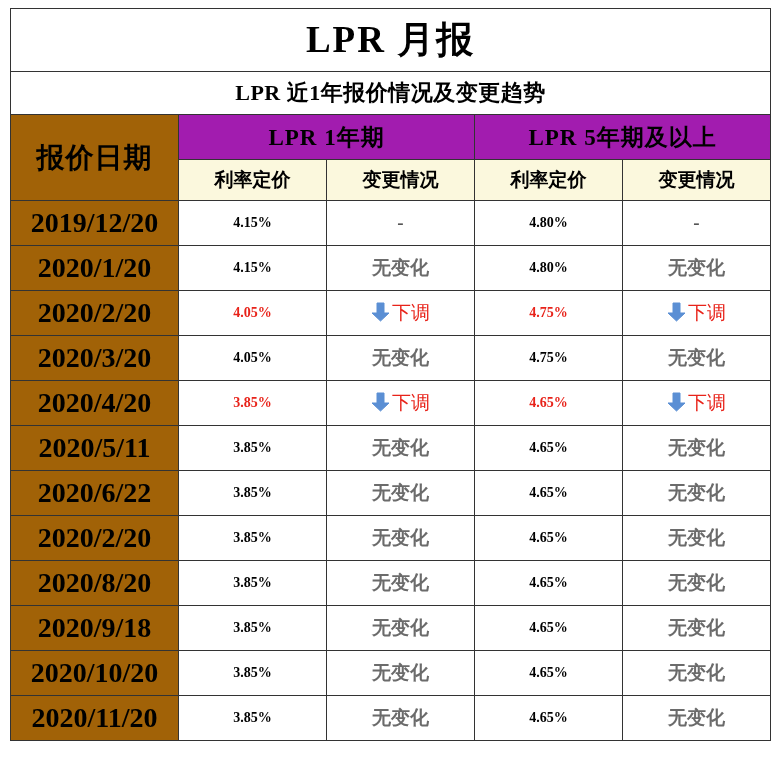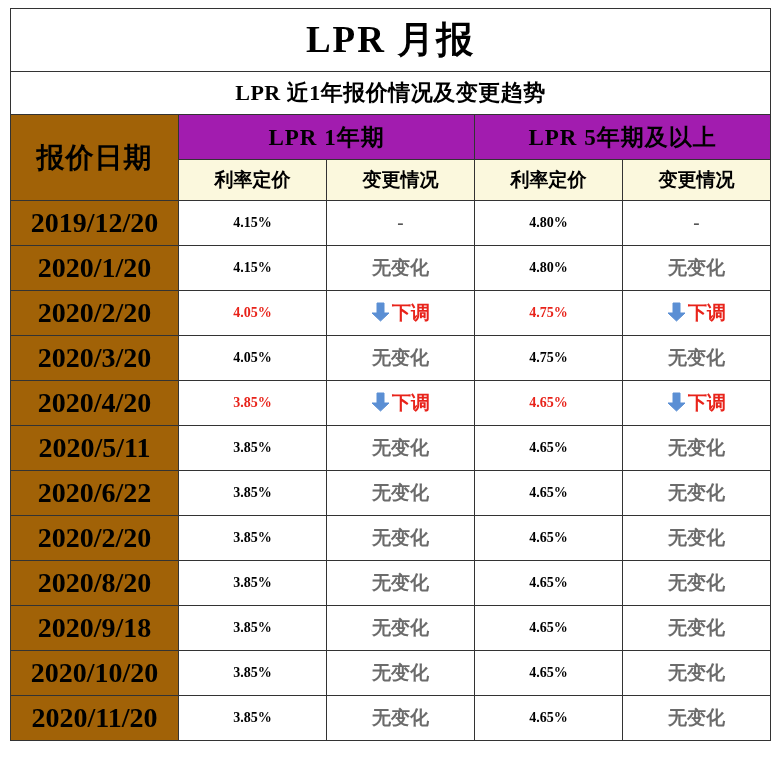--- a/index.html
+++ b/index.html
@@ -75,21 +75,21 @@
   }
   .chg {
     background: #ffffff;
     font-size: 19px;
     color: #6b6b6b;
     font-weight: normal;
     height: 44px;
   }
   .chg.down {
     color: #e8231a;
-    font-weight: bold;
+    font-weight: normal;
   }
   .chg .dash {
     color: #555555;
   }
   .arrow {
     display: inline-block;
     vertical-align: -3px;
     margin-right: 2px;
   }
 </style>

